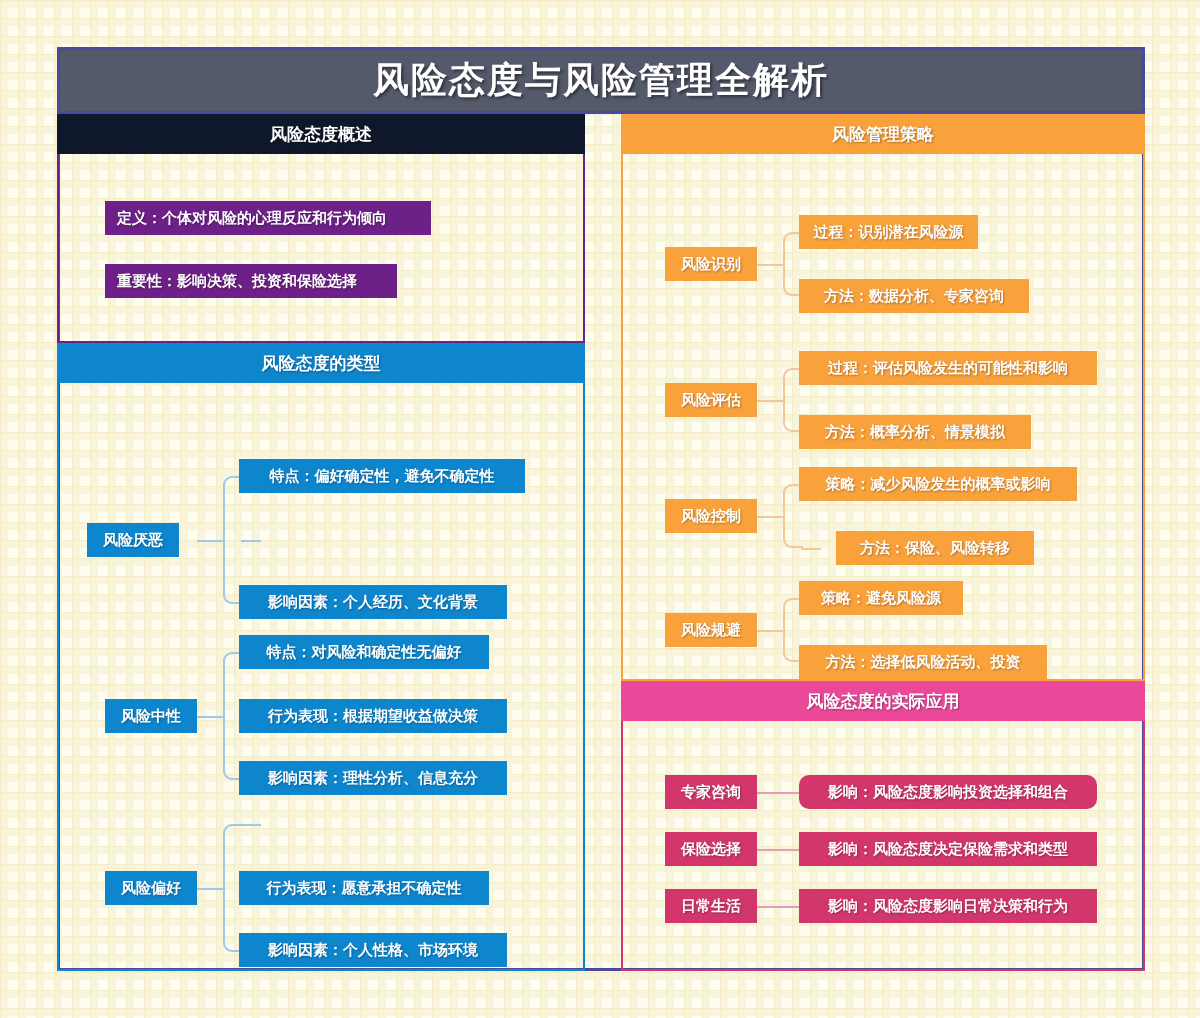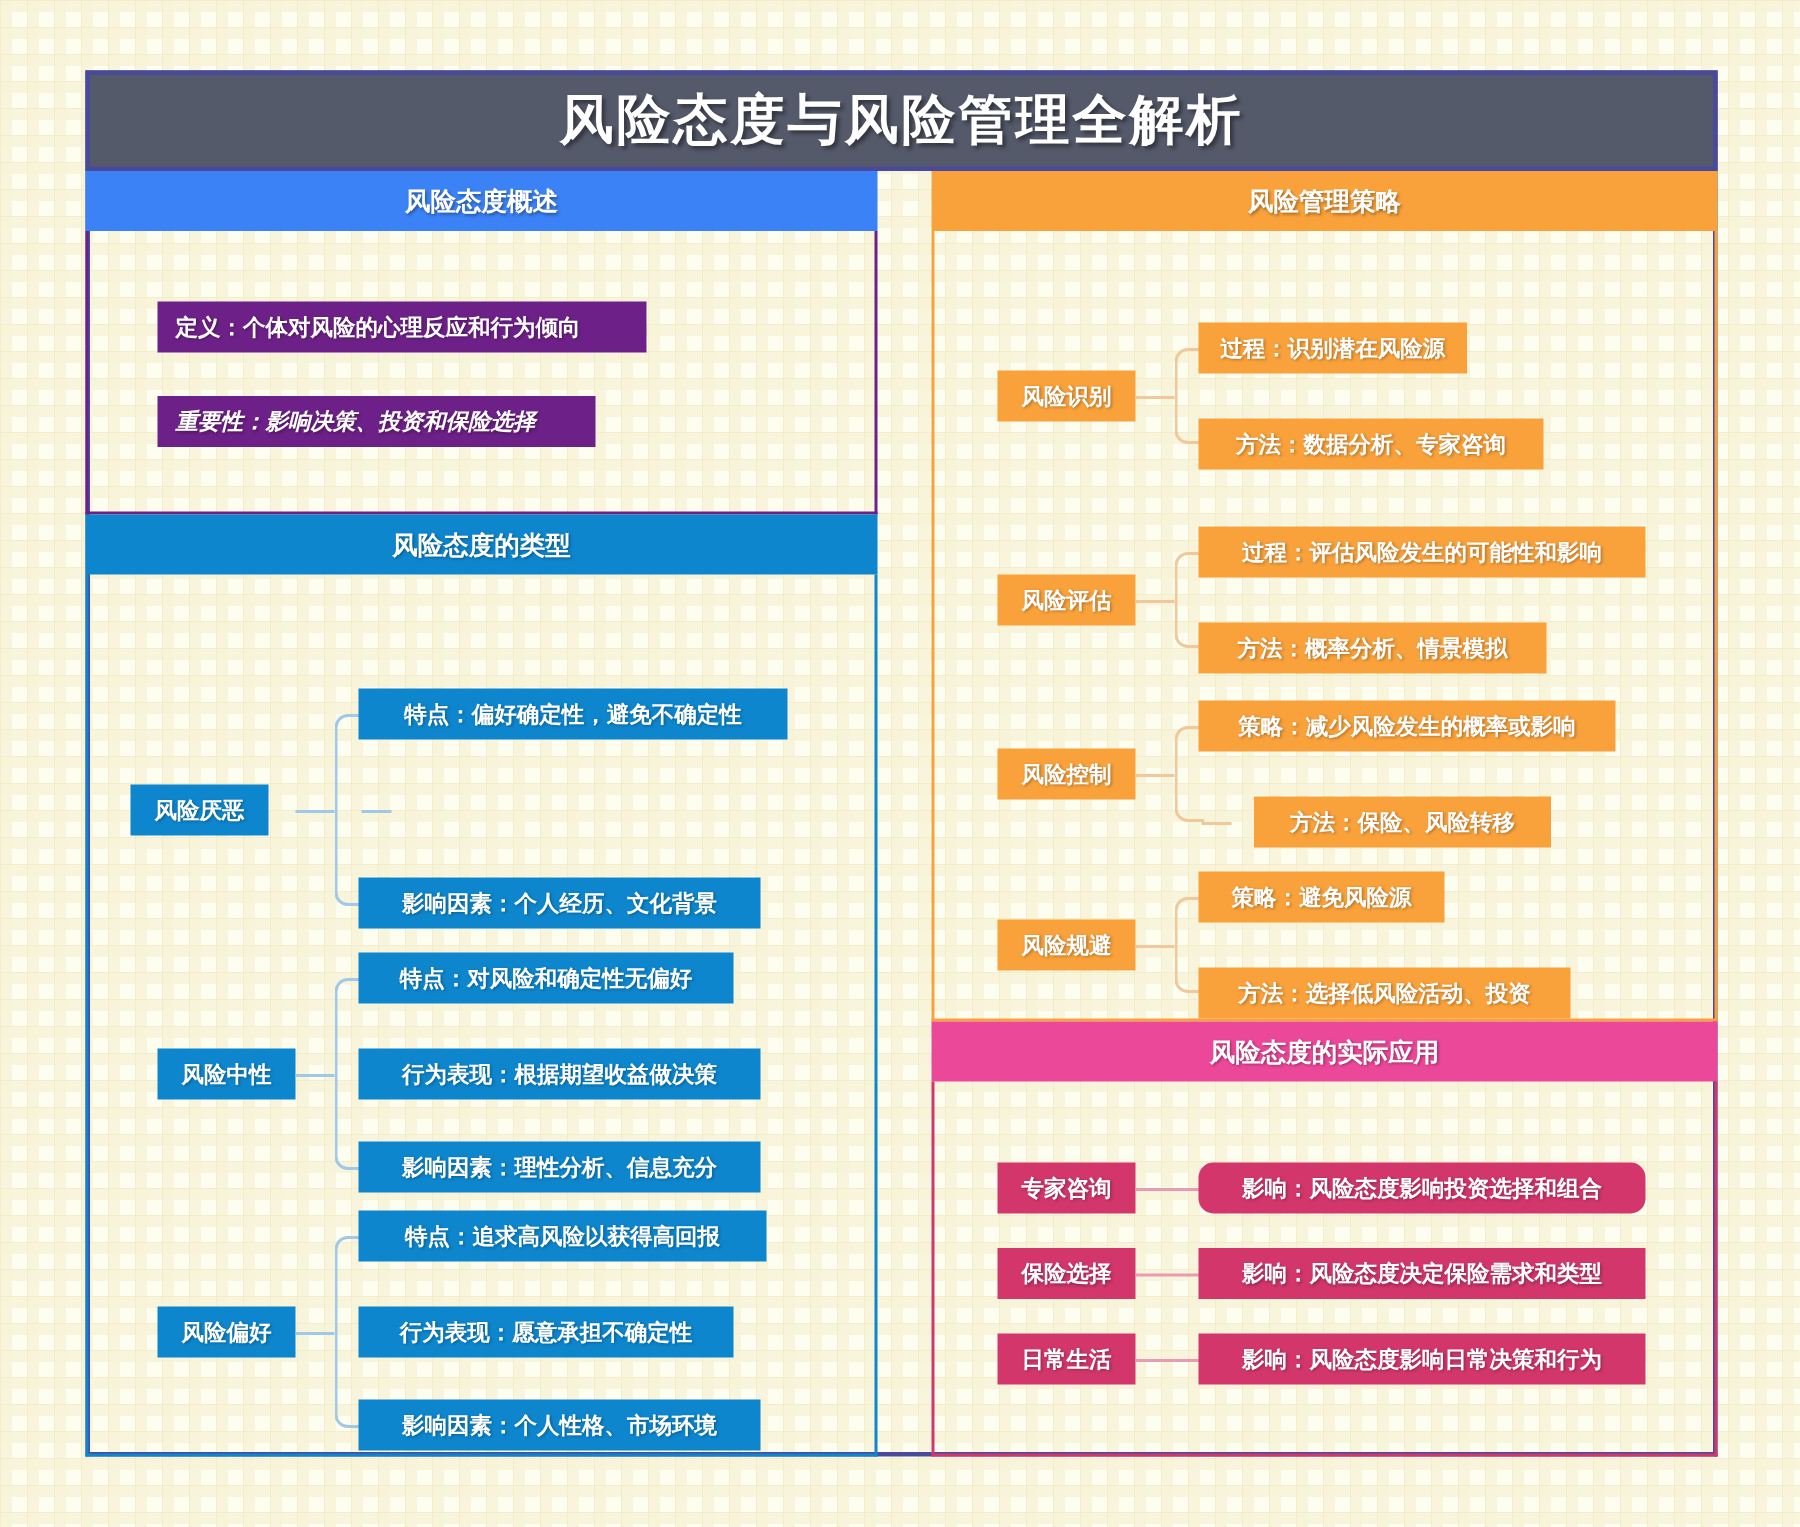--- a/index.html
+++ b/index.html
@@ -69,21 +69,21 @@
     font-weight: bold;
     text-shadow: 1px 1px 2px rgba(0,0,0,0.35);
   }
   .panel-body {
     position: relative;
     width: 100%;
   }
 
   
   #panel-overview { left: 57px; top: 114px; width: 528px; height: 229px; }
-  #panel-overview .panel-head { background: #3b82f6; }
+  #panel-overview .panel-head { background: #0f172a; }
   #panel-overview .panel-body { height: 189px; border: 2px solid #6d2087; border-top: none; }
 
   
   #panel-types { left: 57px; top: 343px; width: 528px; height: 628px; }
   #panel-types .panel-head { background: #0d86ce; }
   #panel-types .panel-body { height: 588px; border: 2px solid #0d86ce; border-top: none; }
 
   
   #panel-strategy { left: 621px; top: 114px; width: 524px; height: 567px; }
   #panel-strategy .panel-head { background: #f9a13a; }
@@ -142,21 +142,21 @@
 <div id="frame"></div>
 
 <div id="titlebar">
   <span class="title-text">风险态度与风险管理全解析</span>
 </div>
 
 <div class="panel" id="panel-overview">
   <div class="panel-head">风险态度概述</div>
   <div class="panel-body">
     <div class="chip c-purple" style="left:46px; top:47px; width:326px; height:34px;">定义：个体对风险的心理反应和行为倾向</div>
-    <div class="chip c-purple" style="left:46px; top:110px; width:292px; height:34px;font-style:italic;">重要性：影响决策、投资和保险选择</div>
+    <div class="chip c-purple" style="left:46px; top:110px; width:292px; height:34px;">重要性：影响决策、投资和保险选择</div>
   </div>
 </div>
 
 <div class="panel" id="panel-types">
   <div class="panel-head">风险态度的类型</div>
   <div class="panel-body">
 
     <div class="chip c-blue center" style="left:28px; top:140px; width:92px; height:34px;">风险厌恶</div>
     <div class="stem blue-line" style="left:138px; top:157px; width:26px;"></div>
     <div class="vbracket" style="left:164px; top:93px; width:20px; height:128px;"></div>
@@ -175,21 +175,20 @@
     <div class="chip c-blue center" style="left:180px; top:252px; width:250px; height:34px;">特点：对风险和确定性无偏好</div>
     <div class="chip c-blue center" style="left:180px; top:316px; width:268px; height:34px;">行为表现：根据期望收益做决策</div>
     <div class="chip c-blue center" style="left:180px; top:378px; width:268px; height:34px;">影响因素：理性分析、信息充分</div>
 
     <div class="chip c-blue center" style="left:46px; top:488px; width:92px; height:34px;">风险偏好</div>
     <div class="stem blue-line" style="left:138px; top:505px; width:26px;"></div>
     <div class="vbracket" style="left:164px; top:441px; width:20px; height:128px;"></div>
     <div class="tick" style="left:182px; top:441px; width:20px;"></div>
     <div class="tick" style="left:182px; top:505px; width:20px;"></div>
     <div class="tick" style="left:182px; top:567px; width:20px;"></div>
-    <div class="chip c-blue center" style="left:180px; top:424px; width:272px; height:34px;">特点：追求高风险以获得高回报</div>
     <div class="chip c-blue center" style="left:180px; top:488px; width:250px; height:34px;">行为表现：愿意承担不确定性</div>
     <div class="chip c-blue center" style="left:180px; top:550px; width:268px; height:34px;">影响因素：个人性格、市场环境</div>
   </div>
 </div>
 
 <div class="panel" id="panel-strategy">
   <div class="panel-head">风险管理策略</div>
   <div class="panel-body">
 
     <div class="chip c-orange center" style="left:42px; top:93px; width:92px; height:34px;">风险识别</div>

